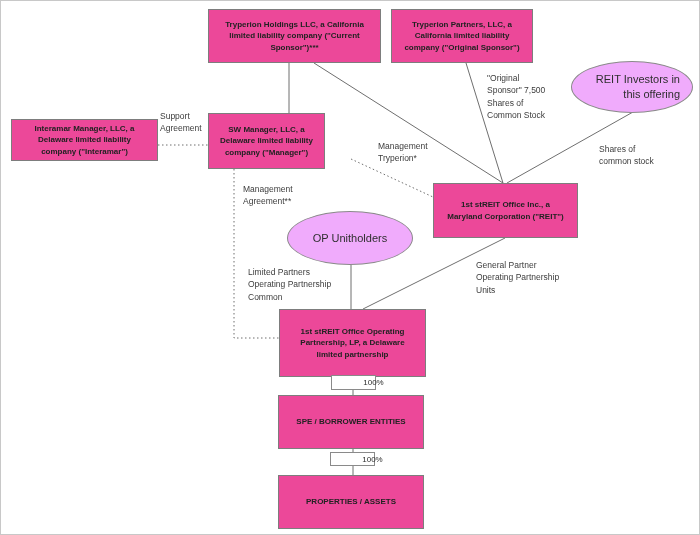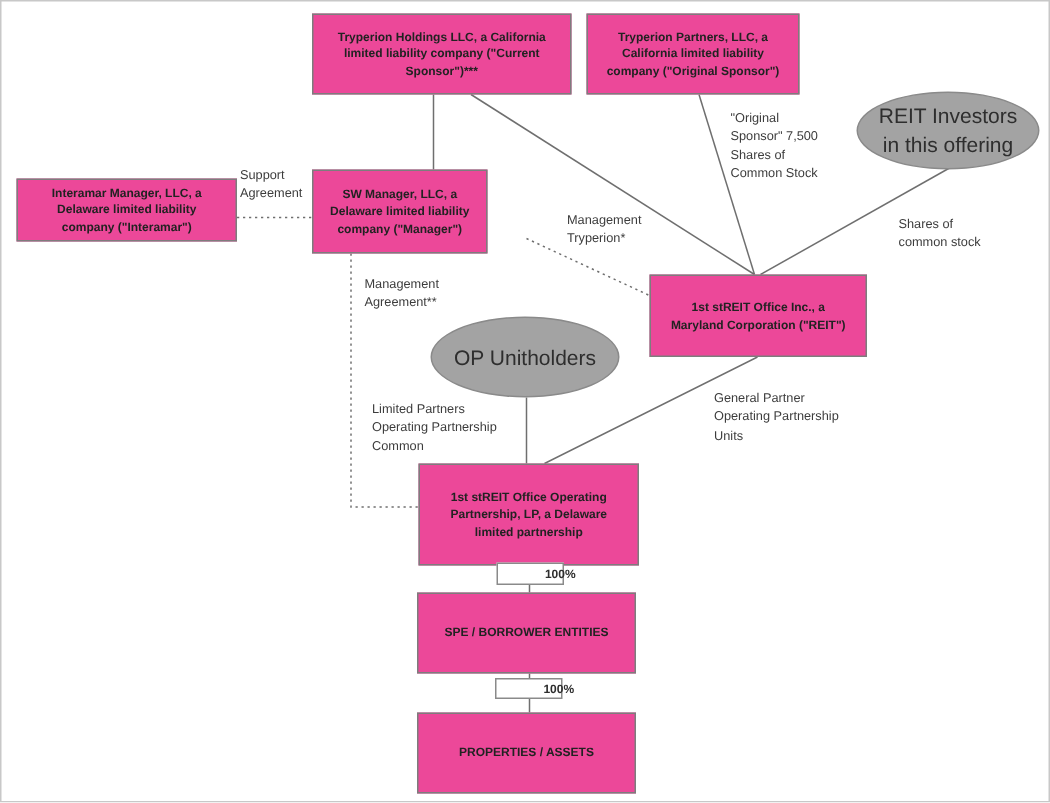--- a/index.html
+++ b/index.html
@@ -8,28 +8,28 @@
     font-family:"Liberation Sans", sans-serif;
     border:1px solid #c8c8c8;box-sizing:border-box;overflow:hidden;
   }
   #wires{position:absolute;left:0;top:0;width:700px;height:535px;pointer-events:none;}
   .box{
     position:absolute;box-sizing:border-box;border:1px solid #7d7d7d;background:#ec4899;
     display:flex;align-items:center;justify-content:center;text-align:center;
     font-size:8px;font-weight:bold;color:#222;line-height:1.4;padding:2px 9px;
   }
   .ellipse{
-    position:absolute;box-sizing:border-box;border:1px solid #8a8a8a;background:#a3a3a3;
+    position:absolute;box-sizing:border-box;border:1px solid #8a8a8a;background:#f0abfc;
     border-radius:50%;display:flex;align-items:center;justify-content:center;
-    text-align:center;font-size:14px;font-weight:normal;color:#2e2e2e;line-height:1.35;padding:4px 12px;
+    text-align:right;font-size:11px;font-weight:normal;color:#2e2e2e;line-height:1.35;padding:4px 12px;
   }
   .pct{
     position:absolute;box-sizing:border-box;border:1px solid #8a8a8a;background:#fff;
     display:flex;align-items:center;justify-content:center;
-    font-size:8px;font-weight:bold;color:#2e2e2e;padding-left:40px;
+    font-size:8px;font-weight:normal;color:#2e2e2e;padding-left:40px;
   }
   .lbl{
     position:absolute;font-size:8.5px;font-weight:normal;color:#3c3c3c;line-height:1.45;
     text-align:left;background:transparent;
   }
 </style>
 </head>
 <body>
 
 <div id="stage">

